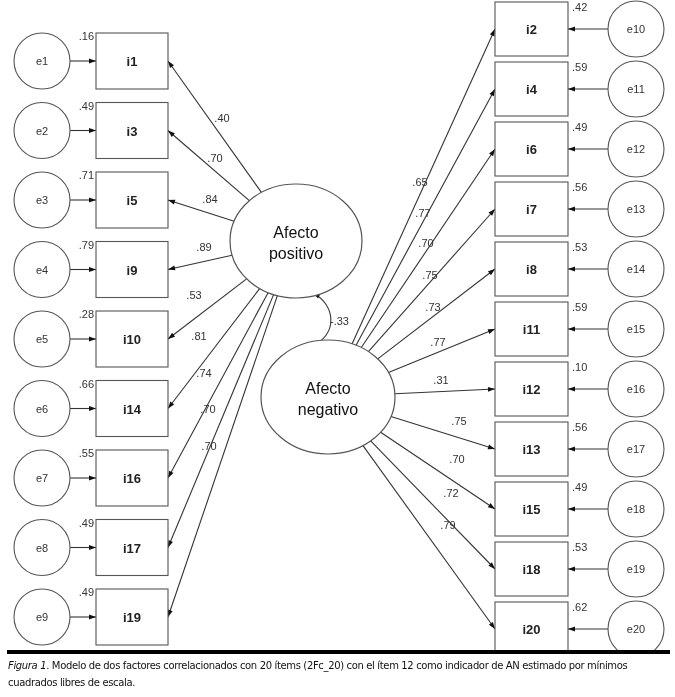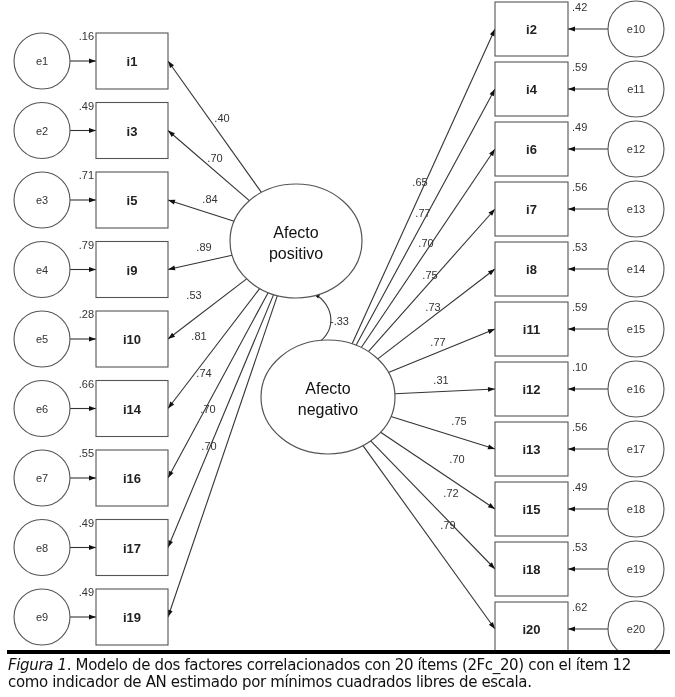--- a/index.html
+++ b/index.html
@@ -1,19 +1,19 @@
 <!DOCTYPE html>
 <html><head>
   <meta charset="utf-8">
   <style>
     html, body { margin: 0; padding: 0; background: #ffffff; }
     body { width: 675px; height: 697px; overflow: hidden; position: relative; font-family: "Liberation Sans", sans-serif; }
     #diagram { position: absolute; left: 0; top: 0; width: 675px; height: 652px; }
     .rule { position: absolute; left: 7px; top: 650px; width: 663px; height: 4px; background: #000; }
-    .caption { position: absolute; left: 8px; top: 657px; width: 665px; font-family: "DejaVu Sans", sans-serif; font-size: 15px; line-height: 17px; color: #111; letter-spacing: -0.35px; }
+    .caption { position: absolute; left: 8px; top: 657px; width: 665px; font-family: "DejaVu Sans", sans-serif; font-size: 10px; line-height: 17px; color: #111; letter-spacing: -0.35px; }
     .caption .fig { font-style: italic; }
     svg text { font-family: "Liberation Sans", sans-serif; fill: #222; }
     .item-label { font-weight: bold; font-size: 13px; }
     .err-label { font-size: 11px; fill: #333; }
     .coef { font-size: 11px; fill: #333; }
     .factor-label { font-size: 16px; fill: #111; }
   </style>
 </head>
 <body>
 

